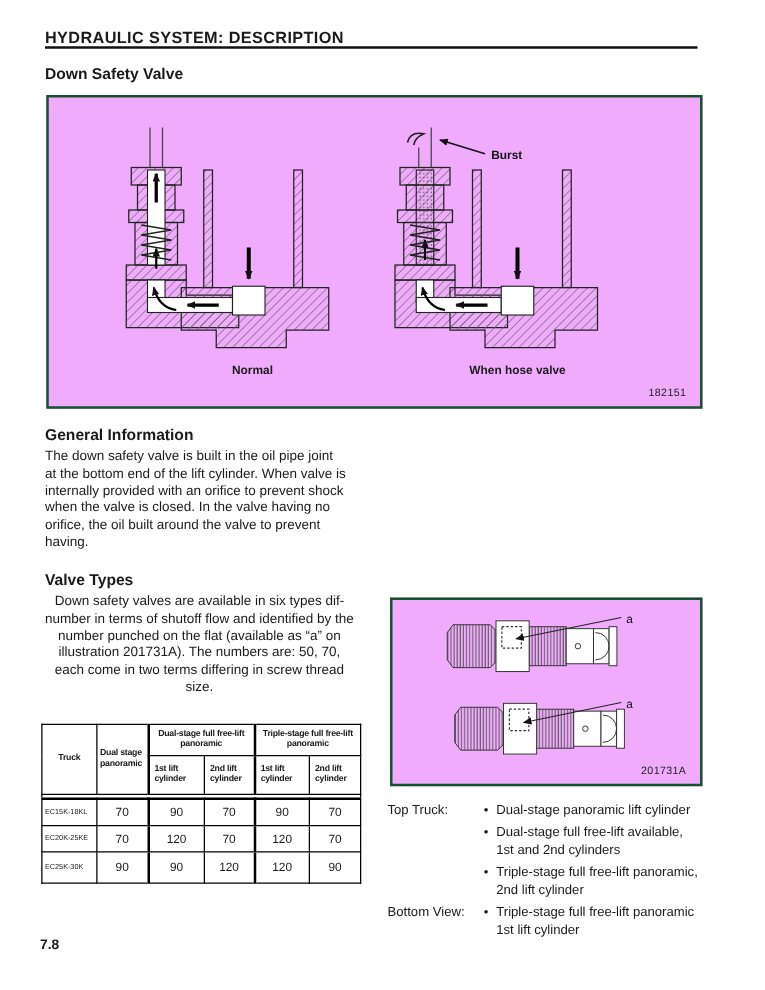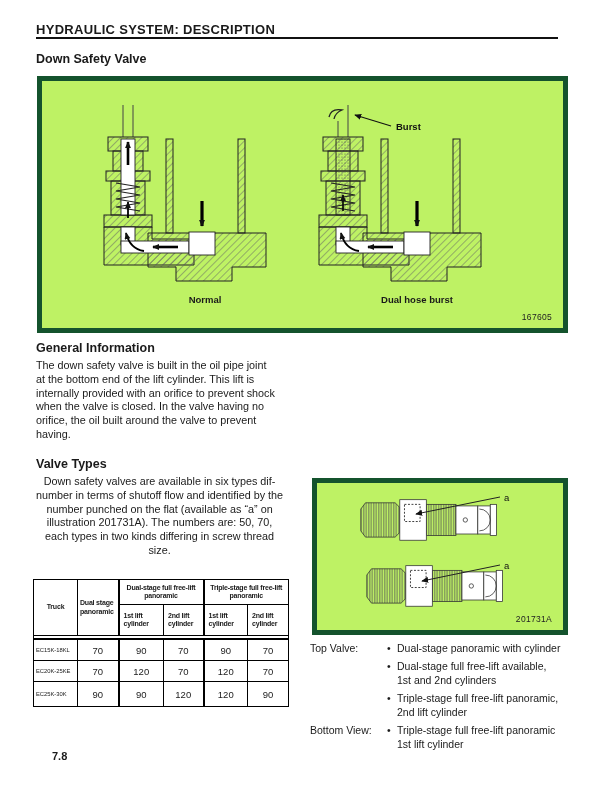--- a/index.html
+++ b/index.html
@@ -3,21 +3,21 @@
 <meta charset="utf-8">
 <style>
   html,body{margin:0;padding:0;background:#e8e8e8;}
   .page{position:relative;width:612px;height:792px;background:#ffffff;margin:0 auto;
         font-family:"Liberation Sans","DejaVu Sans",sans-serif;color:#1a1a1a;overflow:hidden;}
 
   .hdr{position:absolute;left:36px;top:22px;font-size:13px;font-weight:bold;letter-spacing:.3px;}
   .hdr-rule{position:absolute;left:36px;top:37px;width:522px;height:2px;background:#111;}
   .sec-title{position:absolute;left:36px;top:52px;font-size:12.5px;font-weight:bold;}
 
-  .figbox{position:absolute;border:5px solid #14532d;background:#bef264;}
+  .figbox{position:absolute;border:2px solid #14532d;background:#f0abfc;}
   .fig1{left:37px;top:76px;width:521px;height:247px;}
   .fig2{left:312px;top:478px;width:246px;height:147px;}
   .figbox svg{position:absolute;left:0;top:0;}
   .figlabel{position:absolute;font-size:9.5px;font-weight:bold;text-align:center;}
   .lbl-normal{left:118px;top:213px;width:90px;}
   .lbl-burst{left:310px;top:213px;width:130px;}
   .fignum{position:absolute;right:11px;bottom:6px;font-size:8.5px;color:#222;letter-spacing:.3px;}
 
   .sec-head{position:absolute;left:36px;font-size:12.5px;font-weight:bold;}
   .gi-head{top:341px;}
@@ -42,21 +42,21 @@
   .valve-table tbody tr.last td{height:24px;}
 
   .views{position:absolute;left:310px;top:641px;width:274px;font-size:10.5px;line-height:14px;}
   .vrow{display:flex;}
   .vlabel{width:77px;flex:none;}
   .vitems{flex:1;}
   .vitem{display:flex;margin-bottom:4px;}
   .bul{width:10px;flex:none;}
   .vtext{white-space:pre-line;}
 
-  .pagenum{position:absolute;left:52px;top:750px;font-size:11px;font-weight:bold;text-align:right;}
+  .pagenum{position:absolute;left:32px;top:750px;font-size:11px;font-weight:bold;text-align:right;}
 
   .figtext{font:bold 9.5px "Liberation Sans","DejaVu Sans",sans-serif;fill:#111;}
   .atext{font:9.5px "Liberation Sans","DejaVu Sans",sans-serif;fill:#111;}
 </style>
 </head>
 <body>
 
 <div class="page">
 
   <div class="hdr">HYDRAULIC SYSTEM: DESCRIPTION</div>
@@ -138,41 +138,41 @@
         <polyline points="74,102 98,106 74,110 98,114 74,118 98,122 74,126 98,130" fill="none" stroke="#222" stroke-width="1.1"></polyline>
         <g stroke="#000" fill="none">
           <line x1="86" y1="130" x2="86" y2="114" stroke-width="1.6" marker-end="url(#arw)"></line>
           <path d="M102,170 Q88,168 84,152" stroke-width="1.8" marker-end="url(#arw)"></path>
           <line x1="136" y1="166" x2="111" y2="166" stroke-width="2.6" marker-end="url(#arw)"></line>
           <line x1="160" y1="120" x2="160" y2="145" stroke-width="3.2" marker-end="url(#arw)"></line>
         </g>
       </g>
     </svg>
     <div class="figlabel lbl-normal">Normal</div>
-    <div class="figlabel lbl-burst">Dual hose burst</div>
-    <div class="fignum">167605</div>
+    <div class="figlabel lbl-burst">When hose valve</div>
+    <div class="fignum">182151</div>
   </div>
 
   <div class="sec-head gi-head">General Information</div>
   <div class="para gi-para">
     <div class="ln">The down safety valve is built in the oil pipe joint</div>
-    <div class="ln">at the bottom end of the lift cylinder. This lift is</div>
+    <div class="ln">at the bottom end of the lift cylinder. When valve is</div>
     <div class="ln">internally provided with an orifice to prevent shock</div>
     <div class="ln">when the valve is closed. In the valve having no</div>
     <div class="ln">orifice, the oil built around the valve to prevent</div>
     <div class="ln">having.</div>
   </div>
 
   <div class="sec-head vt-head">Valve Types</div>
   <div class="para vt-para">
     <div class="ln">Down safety valves are available in six types dif-</div>
     <div class="ln">number in terms of shutoff flow and identified by the</div>
     <div class="ln">number punched on the flat (available as “a” on</div>
     <div class="ln">illustration 201731A). The numbers are: 50, 70,</div>
-    <div class="ln">each types in two kinds differing in screw thread</div>
+    <div class="ln">each come in two terms differing in screw thread</div>
     <div class="ln">size.</div>
   </div>
 
   <table class="valve-table">
     <colgroup>
       <col style="width:44px">
         <col style="width:41px">
         <col style="width:45px">
       <col style="width:40px">
         <col style="width:44px">
@@ -255,25 +255,25 @@
       <line x1="183" y1="14" x2="99" y2="31" stroke="#222" stroke-width="1" marker-end="url(#arw2)"></line>
       <text x="187" y="18" class="atext">a</text>
       <line x1="183" y1="82" x2="105" y2="98" stroke="#222" stroke-width="1" marker-end="url(#arw2)"></line>
       <text x="187" y="86" class="atext">a</text>
     </svg>
     <div class="fignum">201731A</div>
   </div>
 
   <div class="views">
     <div class="vrow">
-      <div class="vlabel">Top Valve:</div>
+      <div class="vlabel">Top Truck:</div>
       <div class="vitems">
         <div class="vitem">
           <span class="bul">•</span>
-          <span class="vtext">Dual-stage panoramic with cylinder</span>
+          <span class="vtext">Dual-stage panoramic lift cylinder</span>
         </div>
         <div class="vitem">
           <span class="bul">•</span>
           <span class="vtext">Dual-stage full free-lift available,
 1st and 2nd cylinders</span>
         </div>
         <div class="vitem">
           <span class="bul">•</span>
           <span class="vtext">Triple-stage full free-lift panoramic,
 2nd lift cylinder</span>

